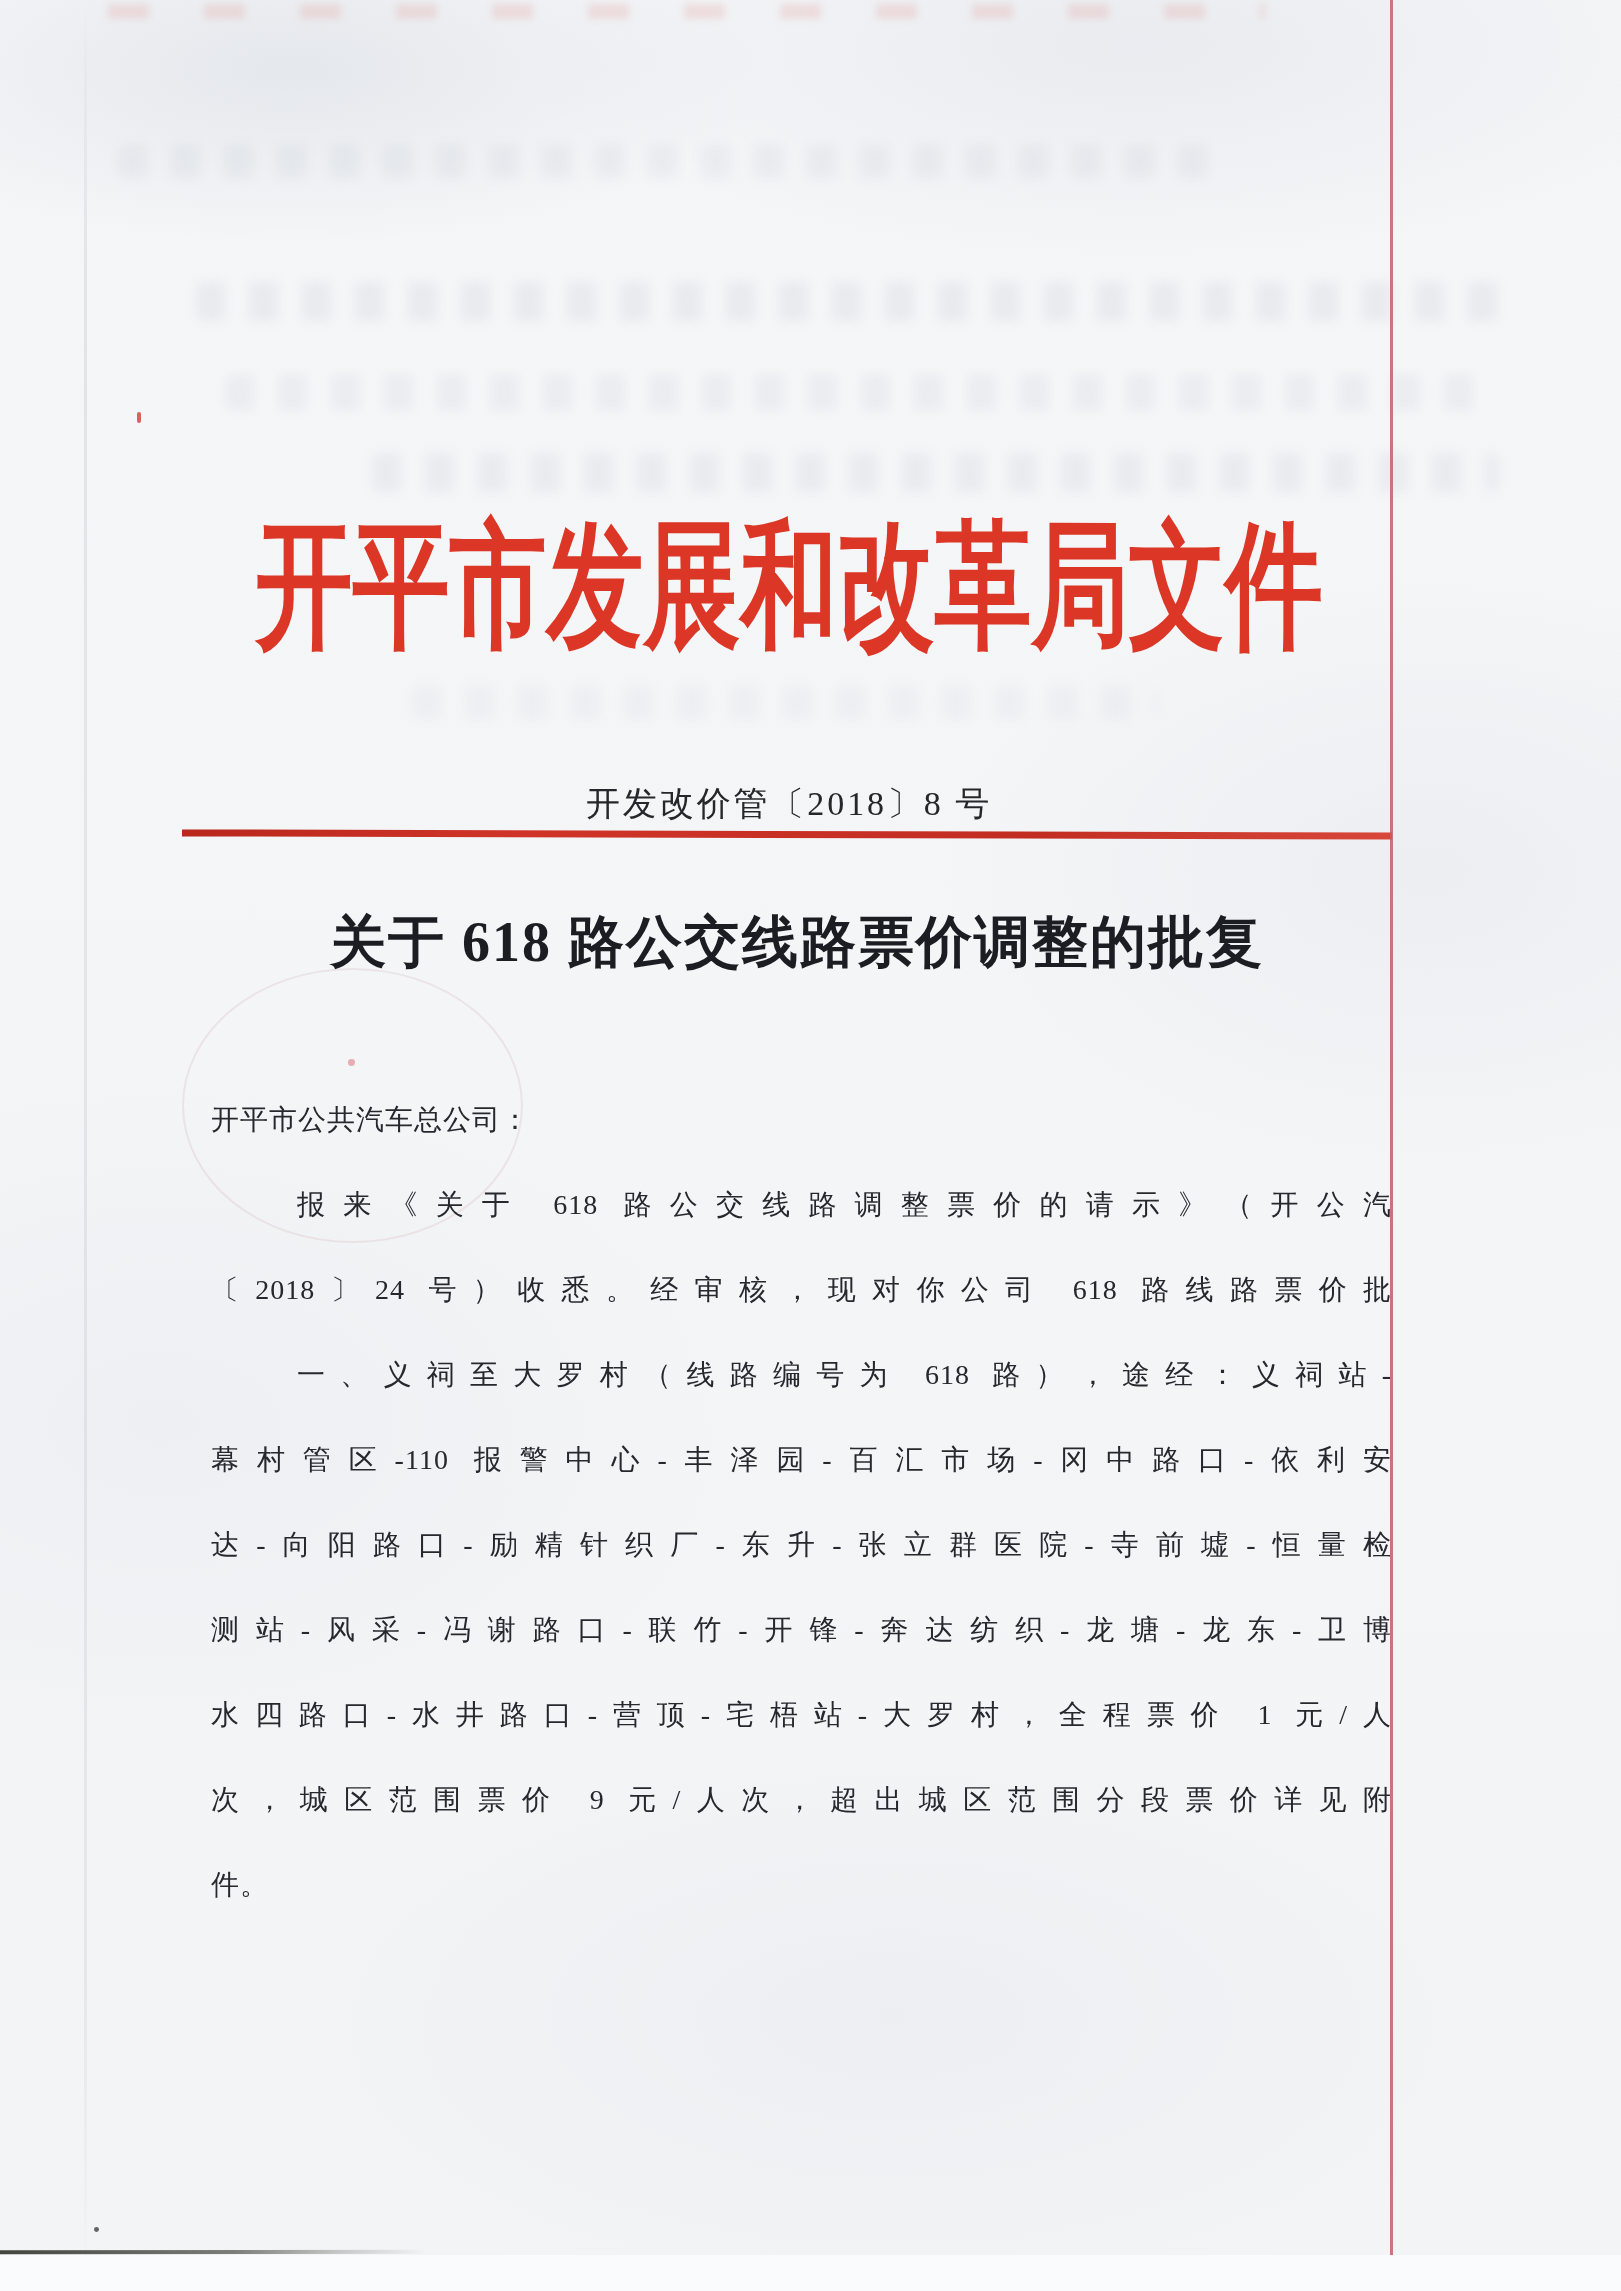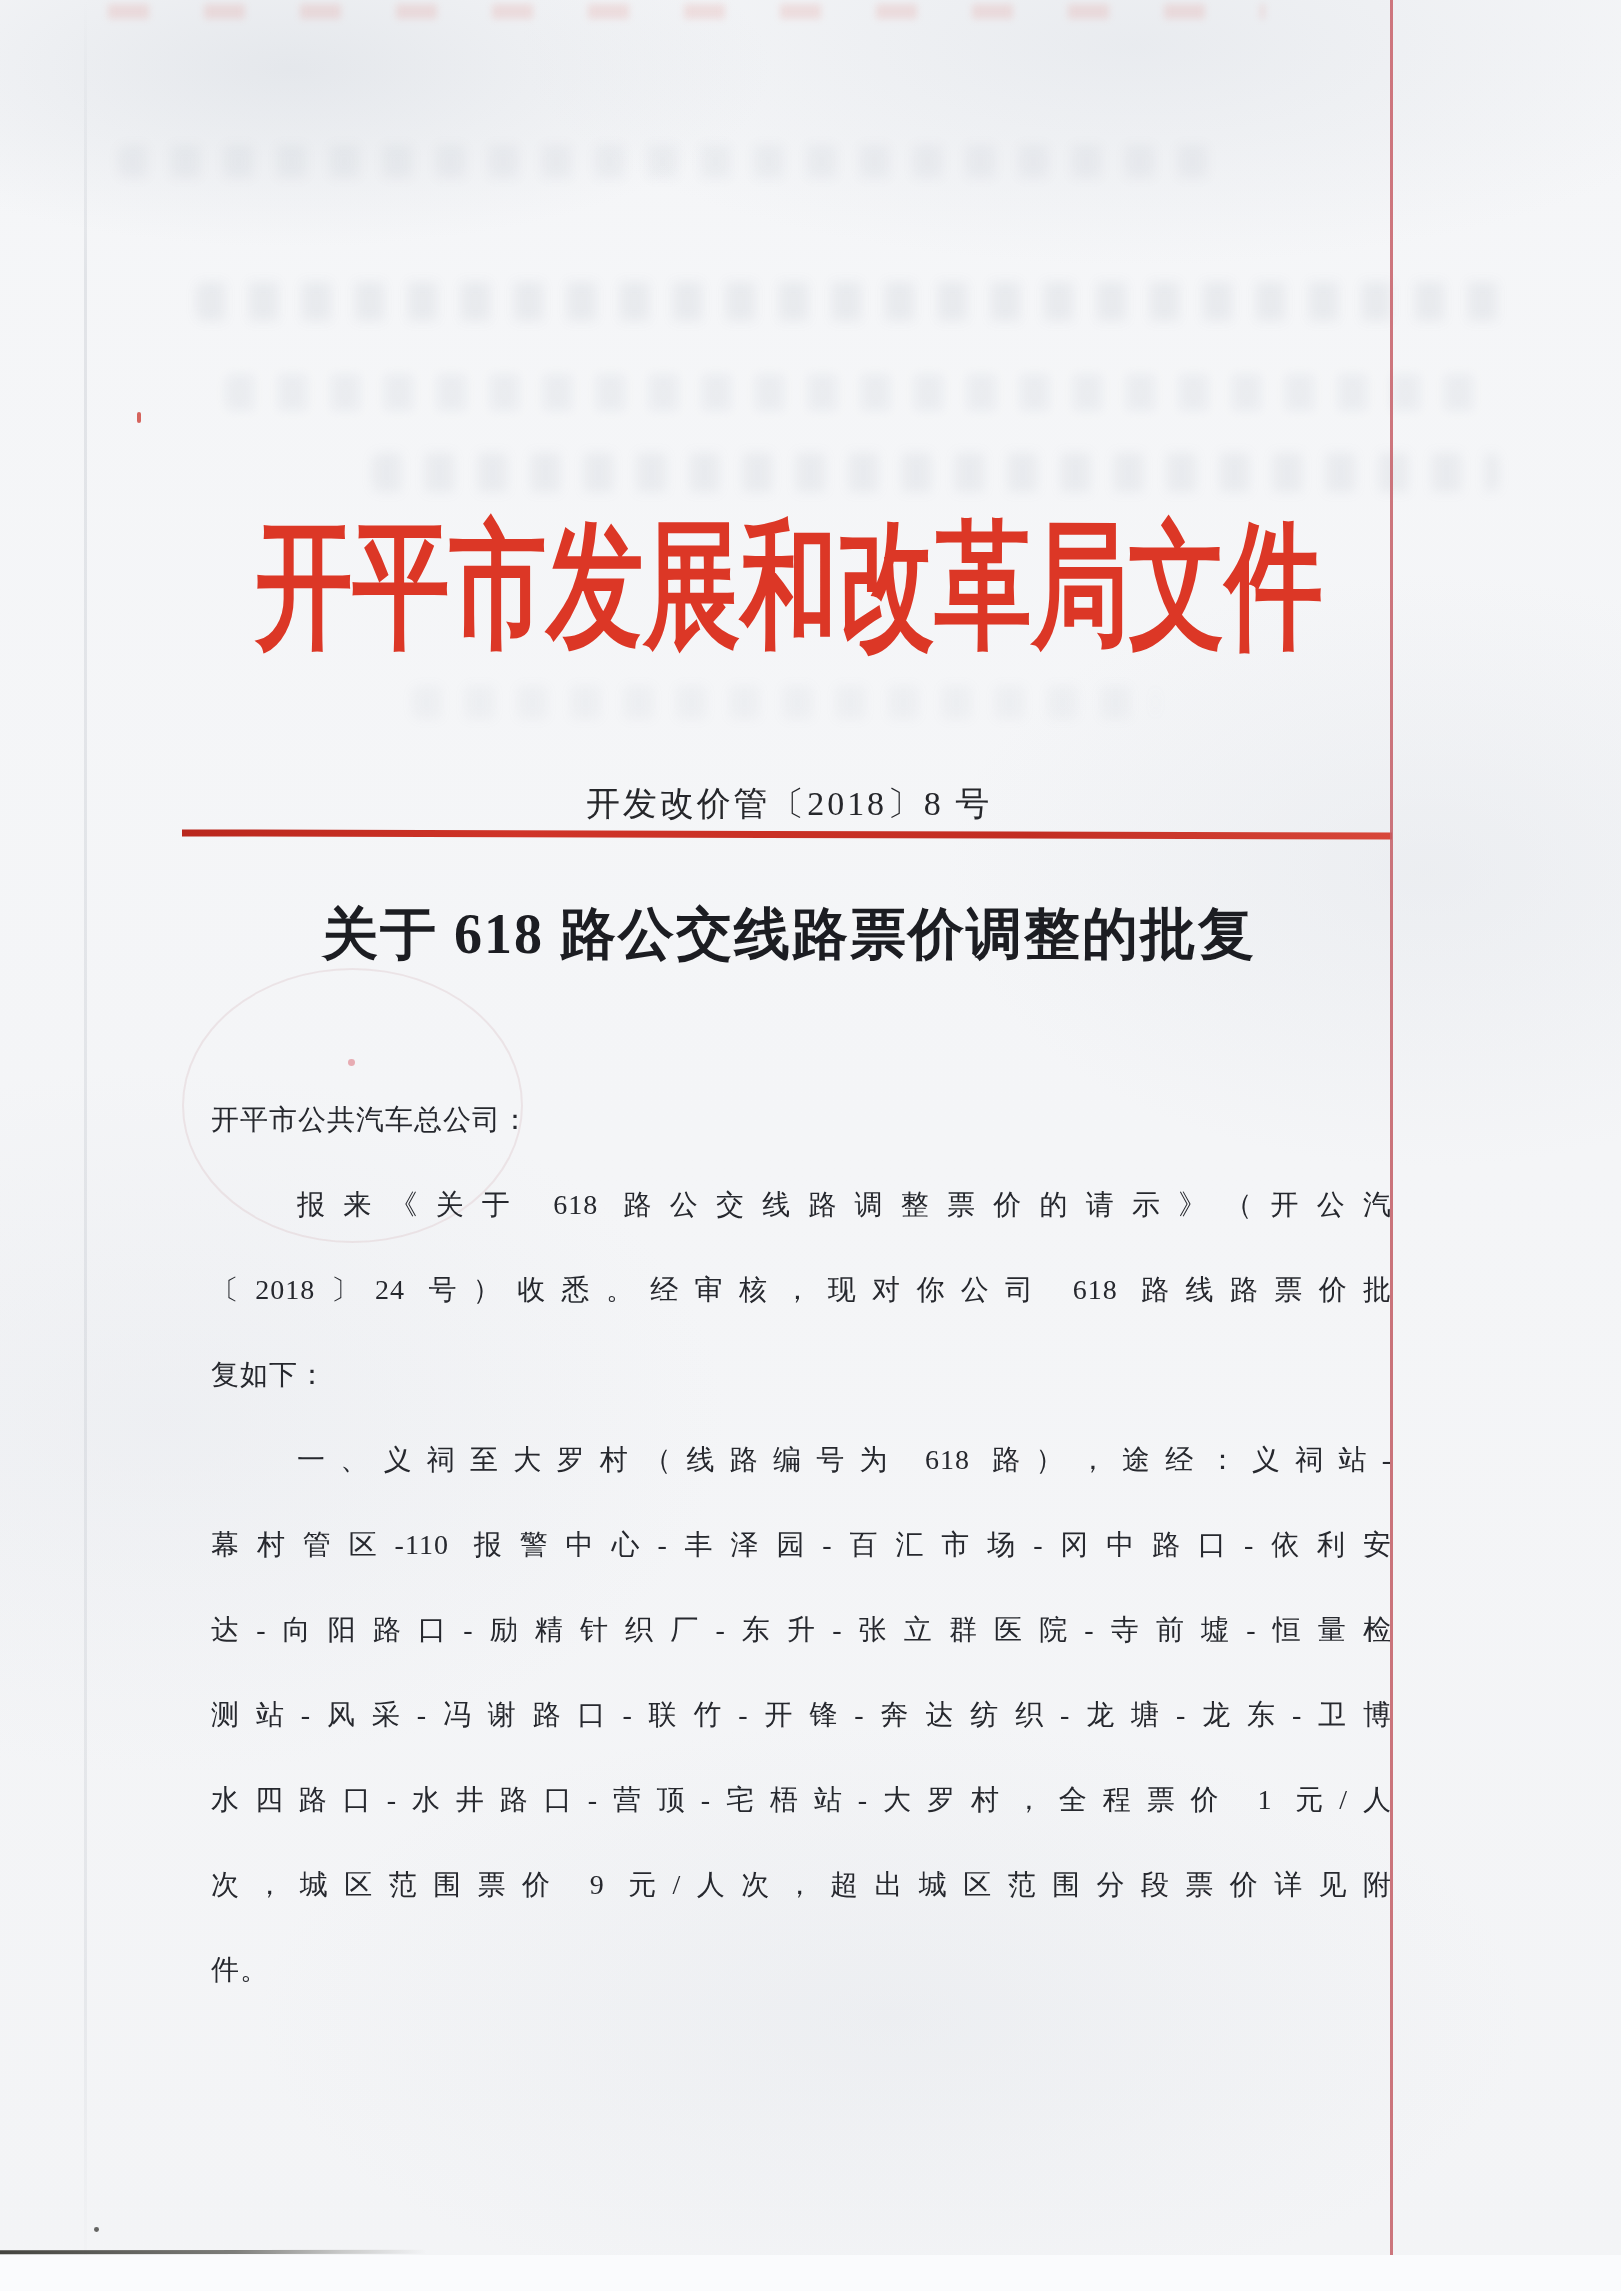--- a/index.html
+++ b/index.html
@@ -35,21 +35,21 @@
   
   .agency-title{ position:absolute; left:186px; width:1206px; top:495px; height:186px;
     display:flex; align-items:center; justify-content:center; }
   .agency-title span{ display:inline-block; font-size:97px; font-weight:bold; letter-spacing:0px;
     color:#dc3726; transform:scaleY(1.42); white-space:nowrap; }
   .doc-number{ position:absolute; left:186px; width:1206px; top:781px; text-align:center;
     font-size:34px; letter-spacing:2.9px; color:#26272b; }
   .red-rule{ position:absolute; left:182px; top:831px; width:1210px; height:6.9px;
     transform:rotate(0.15deg);
     background:linear-gradient(90deg,#b9271d,#d03428 28%,#c22d22 70%,#d8473a); }
-  .subject{ position:absolute; left:186px; width:1206px; top:897px; margin:0; text-align:center;
+  .subject{ position:absolute; left:186px; width:1206px; top:897px; margin:8px; text-align:center;
     font-size:56px; font-weight:bold; letter-spacing:2px; color:#1c1d22; }
   
   .body-text{ position:absolute; left:211px; top:1077px; width:1181px;
     font-size:28px; color:#26282e; letter-spacing:1px; }
   .line{ height:85px; line-height:85px; }
   .line.j{ text-align:justify; text-align-last:justify; }
   .line.ind{ padding-left:86px; }
   
   .right-margin-line{ position:absolute; left:1390px; top:0; width:2.9px; height:2255px;
     background:linear-gradient(#c86069,#c25c64 60%,#c55f67); opacity:.85; }
@@ -83,21 +83,20 @@
   </div>
   <div class="doc-number">开发改价管〔2018〕8 号</div>
   <div class="red-rule"></div>
 
   <h1 class="subject">关于 618 路公交线路票价调整的批复</h1>
 
   <div class="body-text">
     <div class="line">开平市公共汽车总公司：</div>
     <div class="line j ind">报来《关于 618 路公交线路调整票价的请示》（开公汽</div>
     <div class="line j">〔2018〕24 号）收悉。经审核，现对你公司 618 路线路票价批</div>
-    <div class="line">复如下：</div>
     <div class="line j ind">一、义祠至大罗村（线路编号为 618 路），途经：义祠站-</div>
     <div class="line j">幕村管区-110 报警中心-丰泽园-百汇市场-冈中路口-依利安</div>
     <div class="line j">达-向阳路口-励精针织厂-东升-张立群医院-寺前墟-恒量检</div>
     <div class="line j">测站-风采-冯谢路口-联竹-开锋-奔达纺织-龙塘-龙东-卫博</div>
     <div class="line j">水四路口-水井路口-营顶-宅梧站-大罗村，全程票价 1 元/人</div>
     <div class="line j">次，城区范围票价 9 元/人次，超出城区范围分段票价详见附</div>
     <div class="line">件。</div>
   </div>
 
   <div class="right-margin-line"></div>

